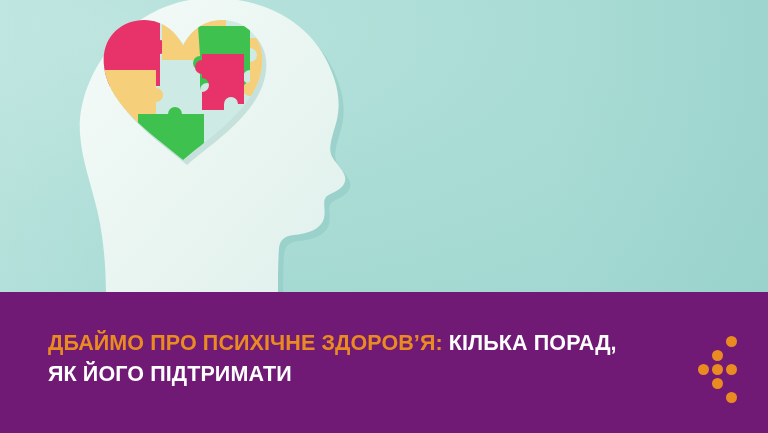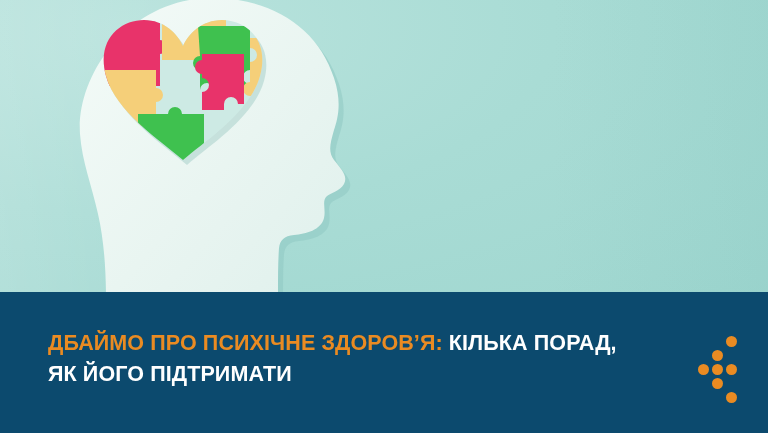--- a/index.html
+++ b/index.html
@@ -41,21 +41,21 @@
   #heart-wrap {
     position:absolute;
     left:98px; top:14px;
     width:170px; height:152px;
   }
   
   #title-band {
     position:absolute;
     left:0; top:292px;
     width:768px; height:141px;
-    background:#0c4a6e;
+    background:#701a75;
   }
   #title-text {
     position:absolute;
     left:48px; top:36px;
     width:600px;
     font-size:21.5px;
     font-weight:700;
     line-height:31px;
     letter-spacing:.1px;
     color:#ffffff;

